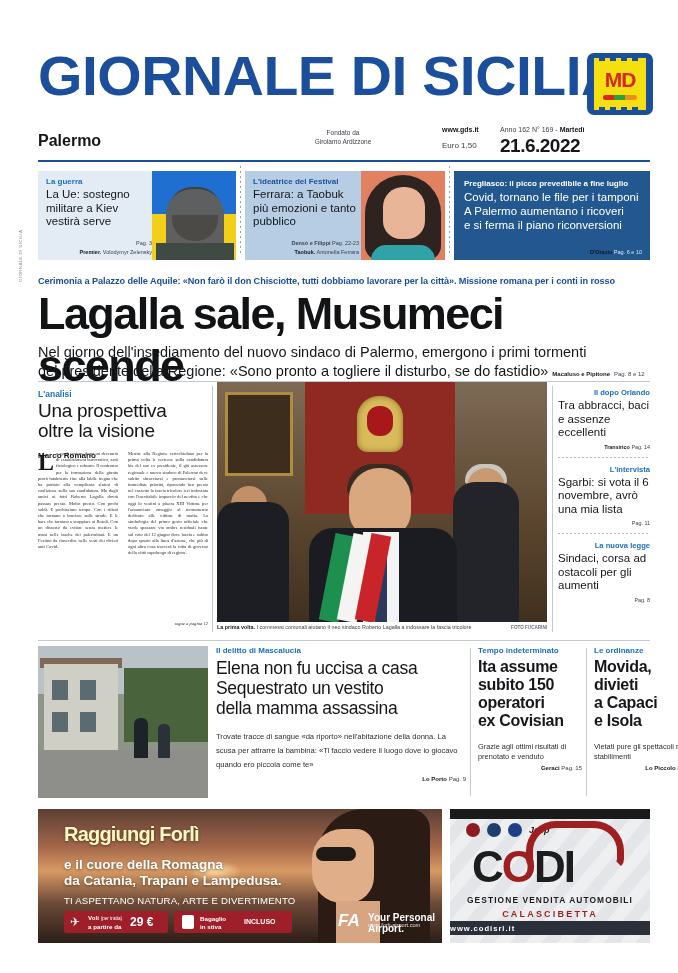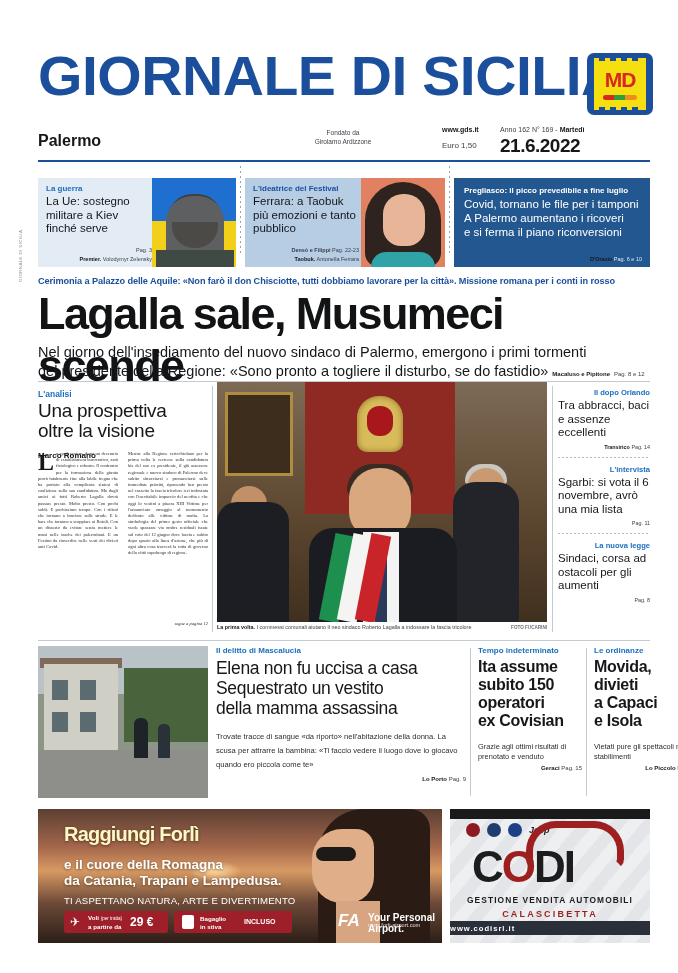--- a/index.html
+++ b/index.html
@@ -27,21 +27,21 @@
   .founded{position:absolute;left:245px;top:2px;font-size:6.5px;line-height:9px;color:#3b3f45;text-align:center;width:120px;}
   .web{position:absolute;left:404px;top:0px;font-size:7px;font-weight:bold;color:#15171a;}
   .euro{position:absolute;left:404px;top:15px;font-size:8px;color:#3b3f45;}
   .anno{position:absolute;left:462px;top:0px;font-size:7px;color:#3b3f45;white-space:nowrap;}
   .anno b{color:#15171a;}
   .date{position:absolute;left:462px;top:9px;font-size:19px;font-weight:bold;color:#15171a;letter-spacing:-0.5px;}
   .rule-blue{position:absolute;left:24px;top:146px;width:612px;height:2px;background:#1b4f9c;}
 
   
   .promo{position:absolute;left:24px;top:152px;width:612px;height:89px;}
-  .promo-box{position:absolute;top:12px;height:89px;overflow:hidden;text-decoration:underline;}
+  .promo-box{position:absolute;top:5px;height:89px;overflow:hidden;text-decoration:underline;}
   .pb1{left:0;width:198px;background:#e3ecf4;}
   .pb2{left:207px;width:200px;background:#b6cde4;}
   .pb3{left:416px;width:196px;background:#23578f;}
   .pb-txtwrap{position:absolute;left:8px;top:6px;width:104px;}
   .pb-kicker{font-size:8px;font-weight:bold;color:#1b6fc0;margin-bottom:2px;}
   .pb2 .pb-kicker{color:#1b4f9c;}
   .pb-title{font-size:11.5px;line-height:13.5px;color:#15171a;font-weight:400;}
   .pb-photo{position:absolute;right:0;top:0;width:84px;height:89px;}
   .pb-credit{position:absolute;left:8px;bottom:4px;width:106px;font-size:5.5px;color:#3b3f45;text-align:right;line-height:7px;}
   .pb-credit b{color:#15171a;}
@@ -232,21 +232,21 @@
       <div class="promo-box pb1">
         <div class="pb-photo">
           <div class="ua-flag"></div>
             <div class="ua-hair"></div>
             <div class="ua-face"></div>
           <div class="ua-beard"></div>
             <div class="ua-shirt"></div>
         </div>
         <div class="pb-txtwrap">
           <div class="pb-kicker">La guerra</div>
-          <div class="pb-title">La Ue: sostegno militare a Kiev finché serve</div>
+          <div class="pb-title">La Ue: sostegno militare a Kiev vestirà serve</div>
         </div>
         <div class="pb-page">Pag. 3</div>
         <div class="pb-credit"><b>Premier.</b> <span>Volodymyr Zelensky</span></div>
       </div>
 
       <div class="dotsep" style="left:202px;"></div>
 
       <div class="promo-box pb2">
         <div class="pb-photo">
           <div class="fr-bg"></div>

